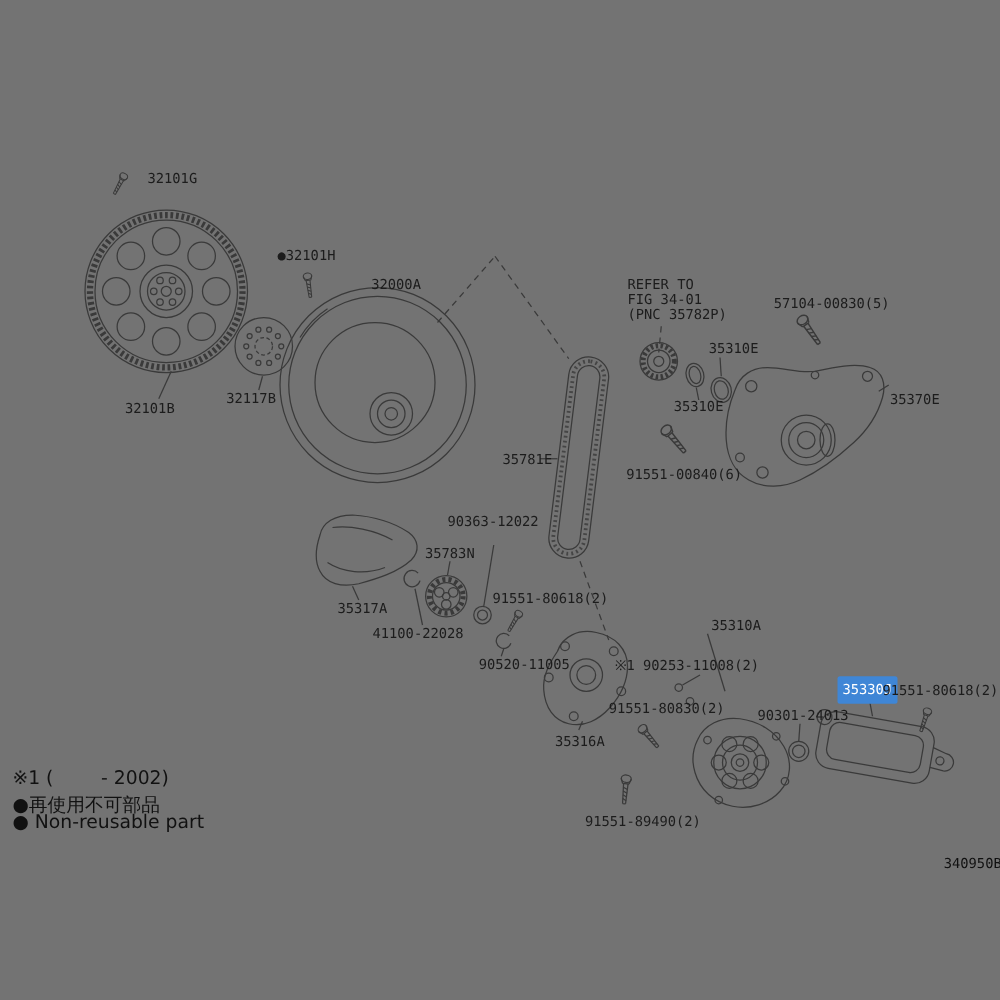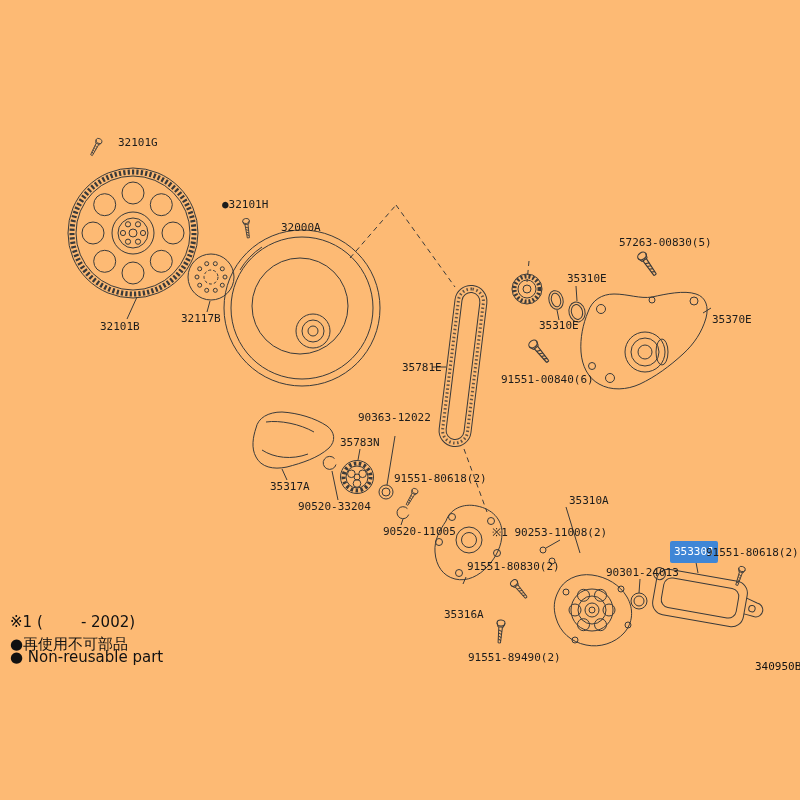--- a/index.html
+++ b/index.html
@@ -1,33 +1,33 @@
 <!DOCTYPE html>
 <html><head>
 <meta charset="utf-8">
 <style>
   html,body { margin:0; padding:0; background:#ffffff; }
   .stage {
-    position:relative; width:800px; height:800px; background:#fdba74;
+    position:relative; width:800px; height:800px; background:#737373;
     font-family:"DejaVu Sans Mono","Liberation Mono",monospace; overflow:hidden;
   }
   svg.line-art { position:absolute; left:0; top:0; }
   .lbl {
     position:absolute; font-size:11px; line-height:12px; color:#1c1c1c;
     white-space:pre; z-index:2;
   }
   .lbl.highlight {
     background:#3f86d6; color:#ffffff; padding:5px 4px; border-radius:2px;
   }
   .footnote {
     position:absolute; font-size:15px; line-height:13px; color:#111;
     white-space:pre; z-index:2;
     font-family:"DejaVu Sans","DejaVu Sans Mono",sans-serif;
   }
-  .docnum { position:absolute; font-size:11px; color:#111; z-index:2; }
+  .docnum { position:absolute; font-size:11px; color:#111; z-index:2;margin-top:24px; }
 </style>
 </head>
 <body>
 
 <div class="stage">
 
   <svg class="line-art" width="800" height="800" viewBox="0 0 800 800" xmlns="http://www.w3.org/2000/svg" fill="none" stroke="#3a3a3a" stroke-width="1">
 
     <defs>
       <g id="bolt">
@@ -247,39 +247,42 @@
       <circle cx="-44" cy="-17" r="6"></circle>
       <path d="M 46,-8 L 57,-5 A 6,6 0 0 1 57,9 L 46,8"></path>
       <circle cx="53" cy="1.5" r="3.2"></circle>
     </g>
     <line x1="695" y1="557" x2="698" y2="573"></line>
 
   </svg>
 
   <div class="lbl" style="left:118px;top:137px">32101G</div>
   <div class="lbl" style="left:222px;top:199px">●32101H</div>
-  <div class="lbl" style="left:281px;top:222px">32000A</div>
+  <div class="lbl" style="left:297px;top:222px">32000A</div>
   <div class="lbl" style="left:100px;top:321px">32101B</div>
   <div class="lbl" style="left:181px;top:313px">32117B</div>
+  <div class="lbl" style="left:502px;top:222px">REFER TO
+FIG 34-01
+(PNC 35782P)</div>
   <div class="lbl" style="left:567px;top:273px">35310E</div>
-  <div class="lbl" style="left:619px;top:237px">57263-00830(5)</div>
+  <div class="lbl" style="left:619px;top:237px">57104-00830(5)</div>
   <div class="lbl" style="left:712px;top:314px">35370E</div>
   <div class="lbl" style="left:539px;top:320px">35310E</div>
   <div class="lbl" style="left:501px;top:374px">91551-00840(6)</div>
   <div class="lbl" style="left:402px;top:362px">35781E</div>
   <div class="lbl" style="left:358px;top:412px">90363-12022</div>
   <div class="lbl" style="left:340px;top:437px">35783N</div>
   <div class="lbl" style="left:270px;top:481px">35317A</div>
-  <div class="lbl" style="left:298px;top:501px">90520-33204</div>
+  <div class="lbl" style="left:298px;top:501px">41100-22028</div>
   <div class="lbl" style="left:394px;top:473px">91551-80618(2)</div>
   <div class="lbl" style="left:383px;top:526px">90520-11005</div>
-  <div class="lbl" style="left:444px;top:609px">35316A</div>
+  <div class="lbl" style="left:444px;top:588px">35316A</div>
   <div class="lbl" style="left:492px;top:527px">※1 90253-11008(2)</div>
   <div class="lbl" style="left:569px;top:495px">35310A</div>
-  <div class="lbl" style="left:467px;top:561px">91551-80830(2)</div>
+  <div class="lbl" style="left:487px;top:561px">91551-80830(2)</div>
   <div class="lbl" style="left:606px;top:567px">90301-24013</div>
   <div class="lbl highlight" style="left:670px;top:541px">35330J</div>
   <div class="lbl" style="left:706px;top:547px">91551-80618(2)</div>
   <div class="lbl" style="left:468px;top:652px">91551-89490(2)</div>
 
   <div class="footnote" style="left:10px;top:616px">※1 (        - 2002)</div>
   <div class="footnote" style="left:10px;top:638px">●再使用不可部品</div>
   <div class="footnote" style="left:10px;top:651px">● Non-reusable part</div>
   <div class="docnum" style="left:755px;top:660px">340950B</div>
 

